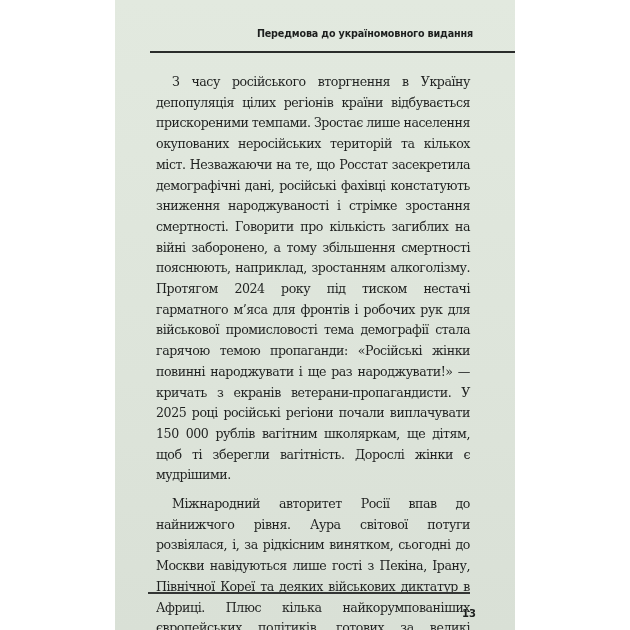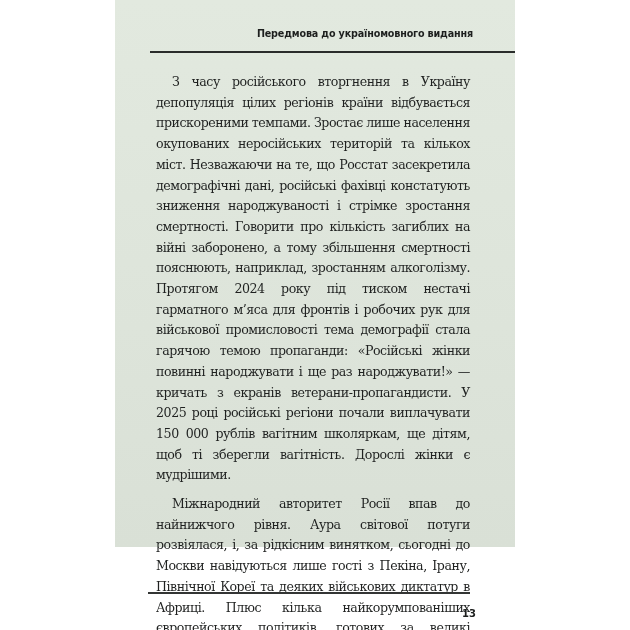--- a/index.html
+++ b/index.html
@@ -1,18 +1,18 @@
 <!DOCTYPE html>
 <html><head>
   <meta charset="utf-8">
   <style>
     html, body { margin:0; padding:0; }
     body { width:630px; height:630px; background:#ffffff; position:relative; overflow:hidden; }
     .page {
-      position:absolute; left:115px; top:0; width:400px; height:547px;
+      position:absolute; left:115px; top:0; width:400px; height:630px;
       background:#dfe6dc;
       background: linear-gradient(180deg,#e2e9df 0%,#dde4da 60%,#d9e0d6 100%);
     }
     .running-head {
       position:absolute; right:42px; top:28px;
       font-family:"DejaVu Sans", sans-serif; font-weight:bold; font-size:9.6px;
       color:#1d1f1e; letter-spacing:-0.15px; white-space:nowrap;
     }
     .rule-top {
       position:absolute; left:35px; right:0; top:51px; height:2px; background:#2a2c2b;

